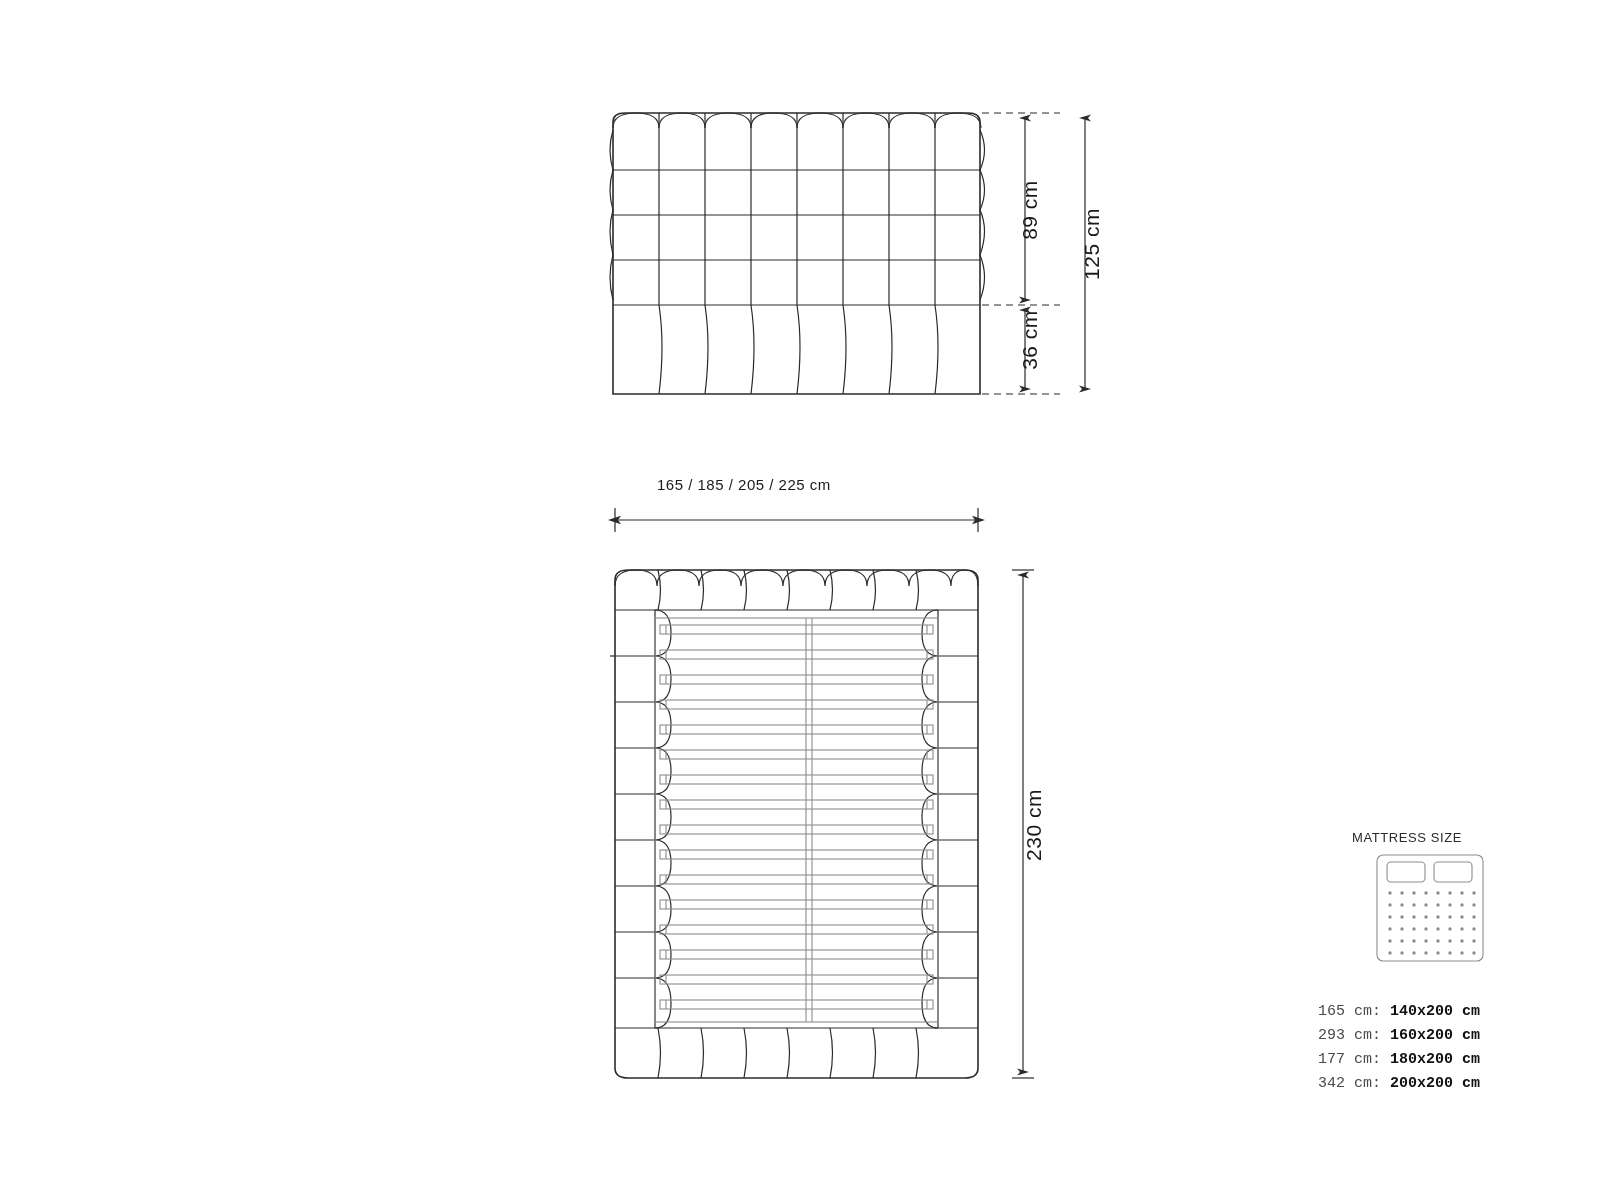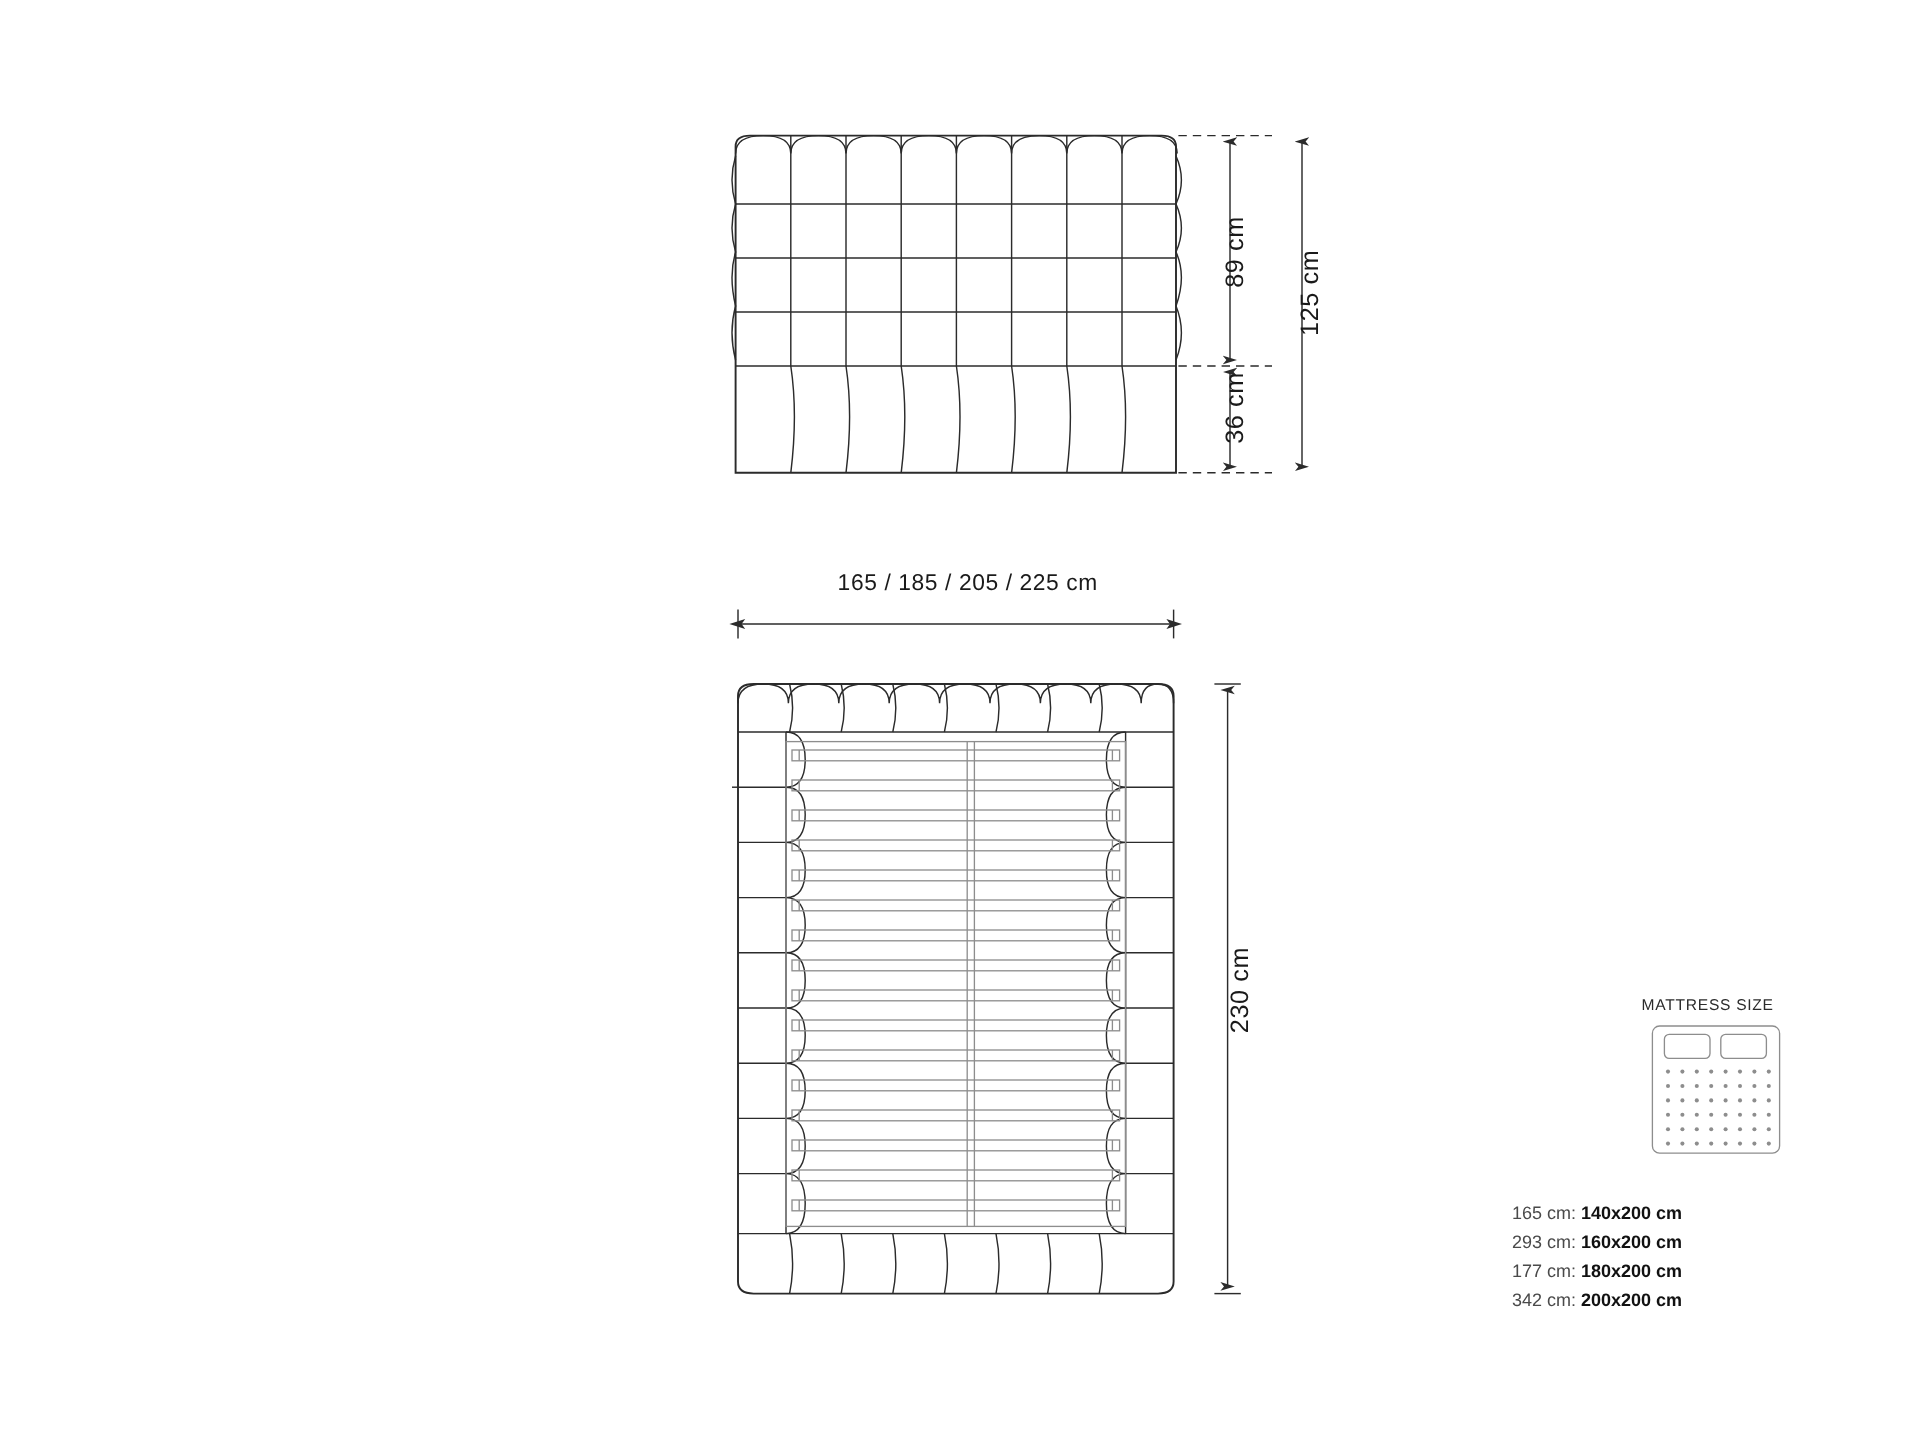--- a/index.html
+++ b/index.html
@@ -37,35 +37,35 @@
   .vert {
     transform-origin: 50% 50%;
     transform: rotate(-90deg);
   }
   
   .legend {
     position: absolute;
     left: 1352px;
     top: 830px;
     width: 130px;
-    margin-left: 16px;
   }
   .legend-title {
     font-size: 13px;
     letter-spacing: 0.6px;
     color: #2b2b2b;
     margin-bottom: 7px;
     font-family: "Liberation Sans", sans-serif;
   }
   .legend-rows {
     position: absolute;
     left: 1260px;
     top: 1000px;
     width: 220px;
-    text-align: left;
+    text-align: right;
+    font-family: Liberation Mono, monospace;
   }
   .legend-row {
     font-size: 15px;
     line-height: 24px;
     color: #4a4a4a;
     white-space: nowrap;
   }
   .legend-row b {
     color: #111;
     font-weight: bold;
@@ -327,21 +327,21 @@
       </g>
     </g>
   </svg>
 
   <div class="dim-label vert" style="left:1000px; top:198px;">89 cm</div>
 
   <div class="dim-label vert" style="left:1000px; top:328px;">36 cm</div>
 
   <div class="dim-label vert" style="left:1056px; top:232px;">125 cm</div>
 
-  <div class="dim-label" style="left:698px; top:476px; font-size:19px;">165 / 185 / 205 / 225 cm</div>
+  <div class="dim-label" style="left:657px; top:476px; font-size:15px;">165 / 185 / 205 / 225 cm</div>
 
   <div class="dim-label vert" style="left:998px; top:813px;">230 cm</div>
 
   <div class="legend">
     <div class="legend-title">MATTRESS SIZE</div>
   </div>
 
   <div class="legend-rows">
     <div class="legend-row">
       <span>165 cm:</span>

